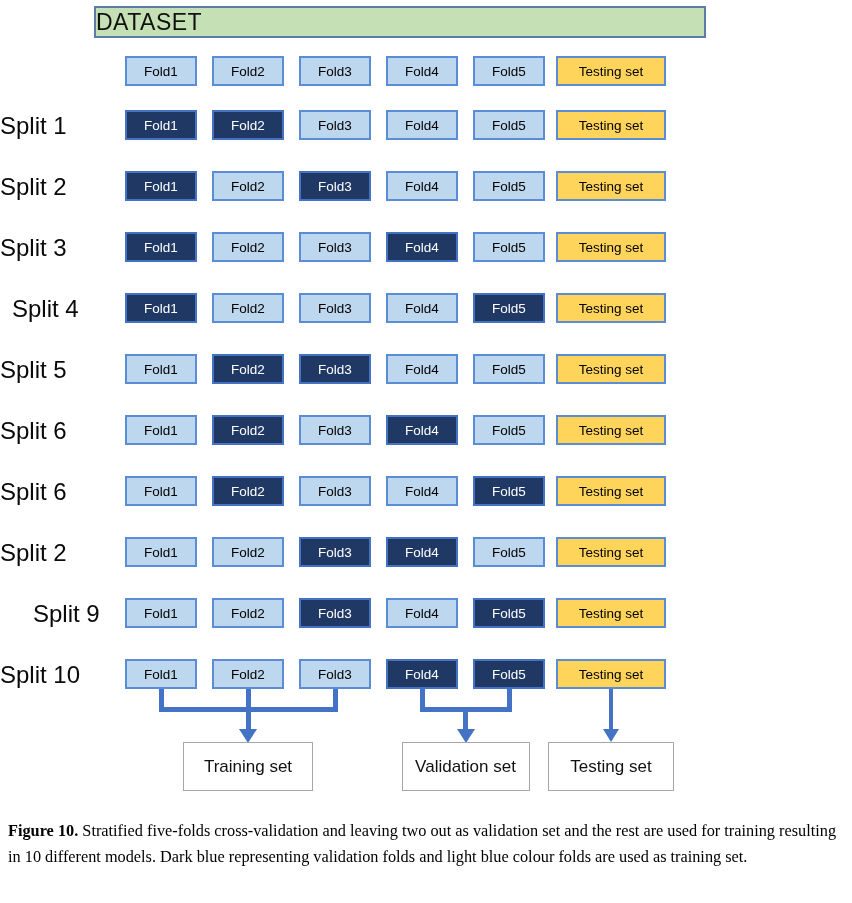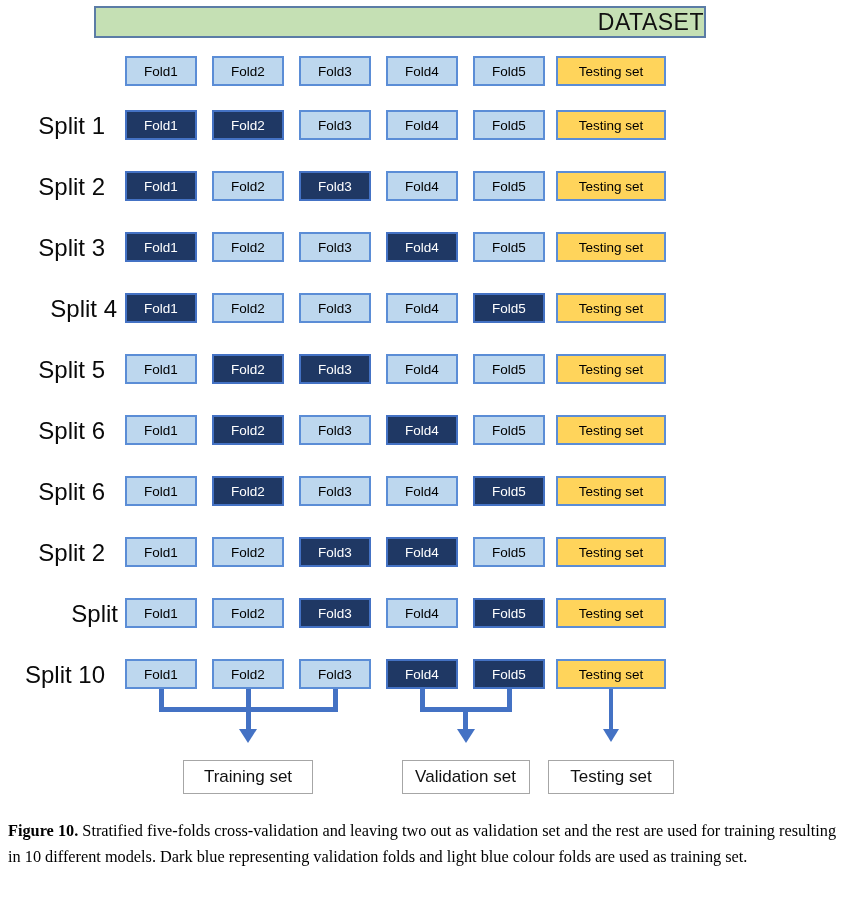--- a/index.html
+++ b/index.html
@@ -27,21 +27,21 @@
     position: absolute;
     left: 94px;
     top: 6px;
     width: 612px;
     height: 32px;
     background: #C5E0B4;
     border: 2px solid #5B7CA6;
     box-sizing: border-box;
     display: flex;
     align-items: center;
-    justify-content: flex-end;
+    justify-content: flex-start;
   }
   .dataset-bar span {
     font-size: 23px;
     color: #111111;
     letter-spacing: 0.5px;
     font-family: "Liberation Sans", sans-serif;
   }
 
   
   .box {
@@ -68,21 +68,20 @@
   .box.test {
     background: #FFD45B;
     border: 2px solid #5B8DD6;
     color: #000000;
   }
 
   
   .split-label {
     position: absolute;
     width: 105px;
-    text-align: right;
     font-size: 24px;
     color: #0A0A0A;
     font-family: "Liberation Sans", sans-serif;
     white-space: nowrap;
   }
 
   
   .conn {
     position: absolute;
     background: #4472C4;
@@ -97,32 +96,31 @@
   }
   .arrow-head.thin {
     border-left-width: 8px;
     border-right-width: 8px;
     border-top-width: 13px;
   }
 
   
   .out-box {
     position: absolute;
-    height: 34px;
+    height: 49px;
     background: #FFFFFF;
     border: 1px solid #A6A6A6;
     box-sizing: border-box;
     display: flex;
     align-items: center;
     justify-content: center;
     font-size: 17px;
     color: #111111;
     font-family: "Liberation Sans", sans-serif;
     white-space: nowrap;
-    margin-top: 18px;
   }
 
   
   .caption {
     position: absolute;
     left: 8px;
     top: 818px;
     width: 838px;
     font-family: "Liberation Serif", serif;
     font-size: 16.3px;

